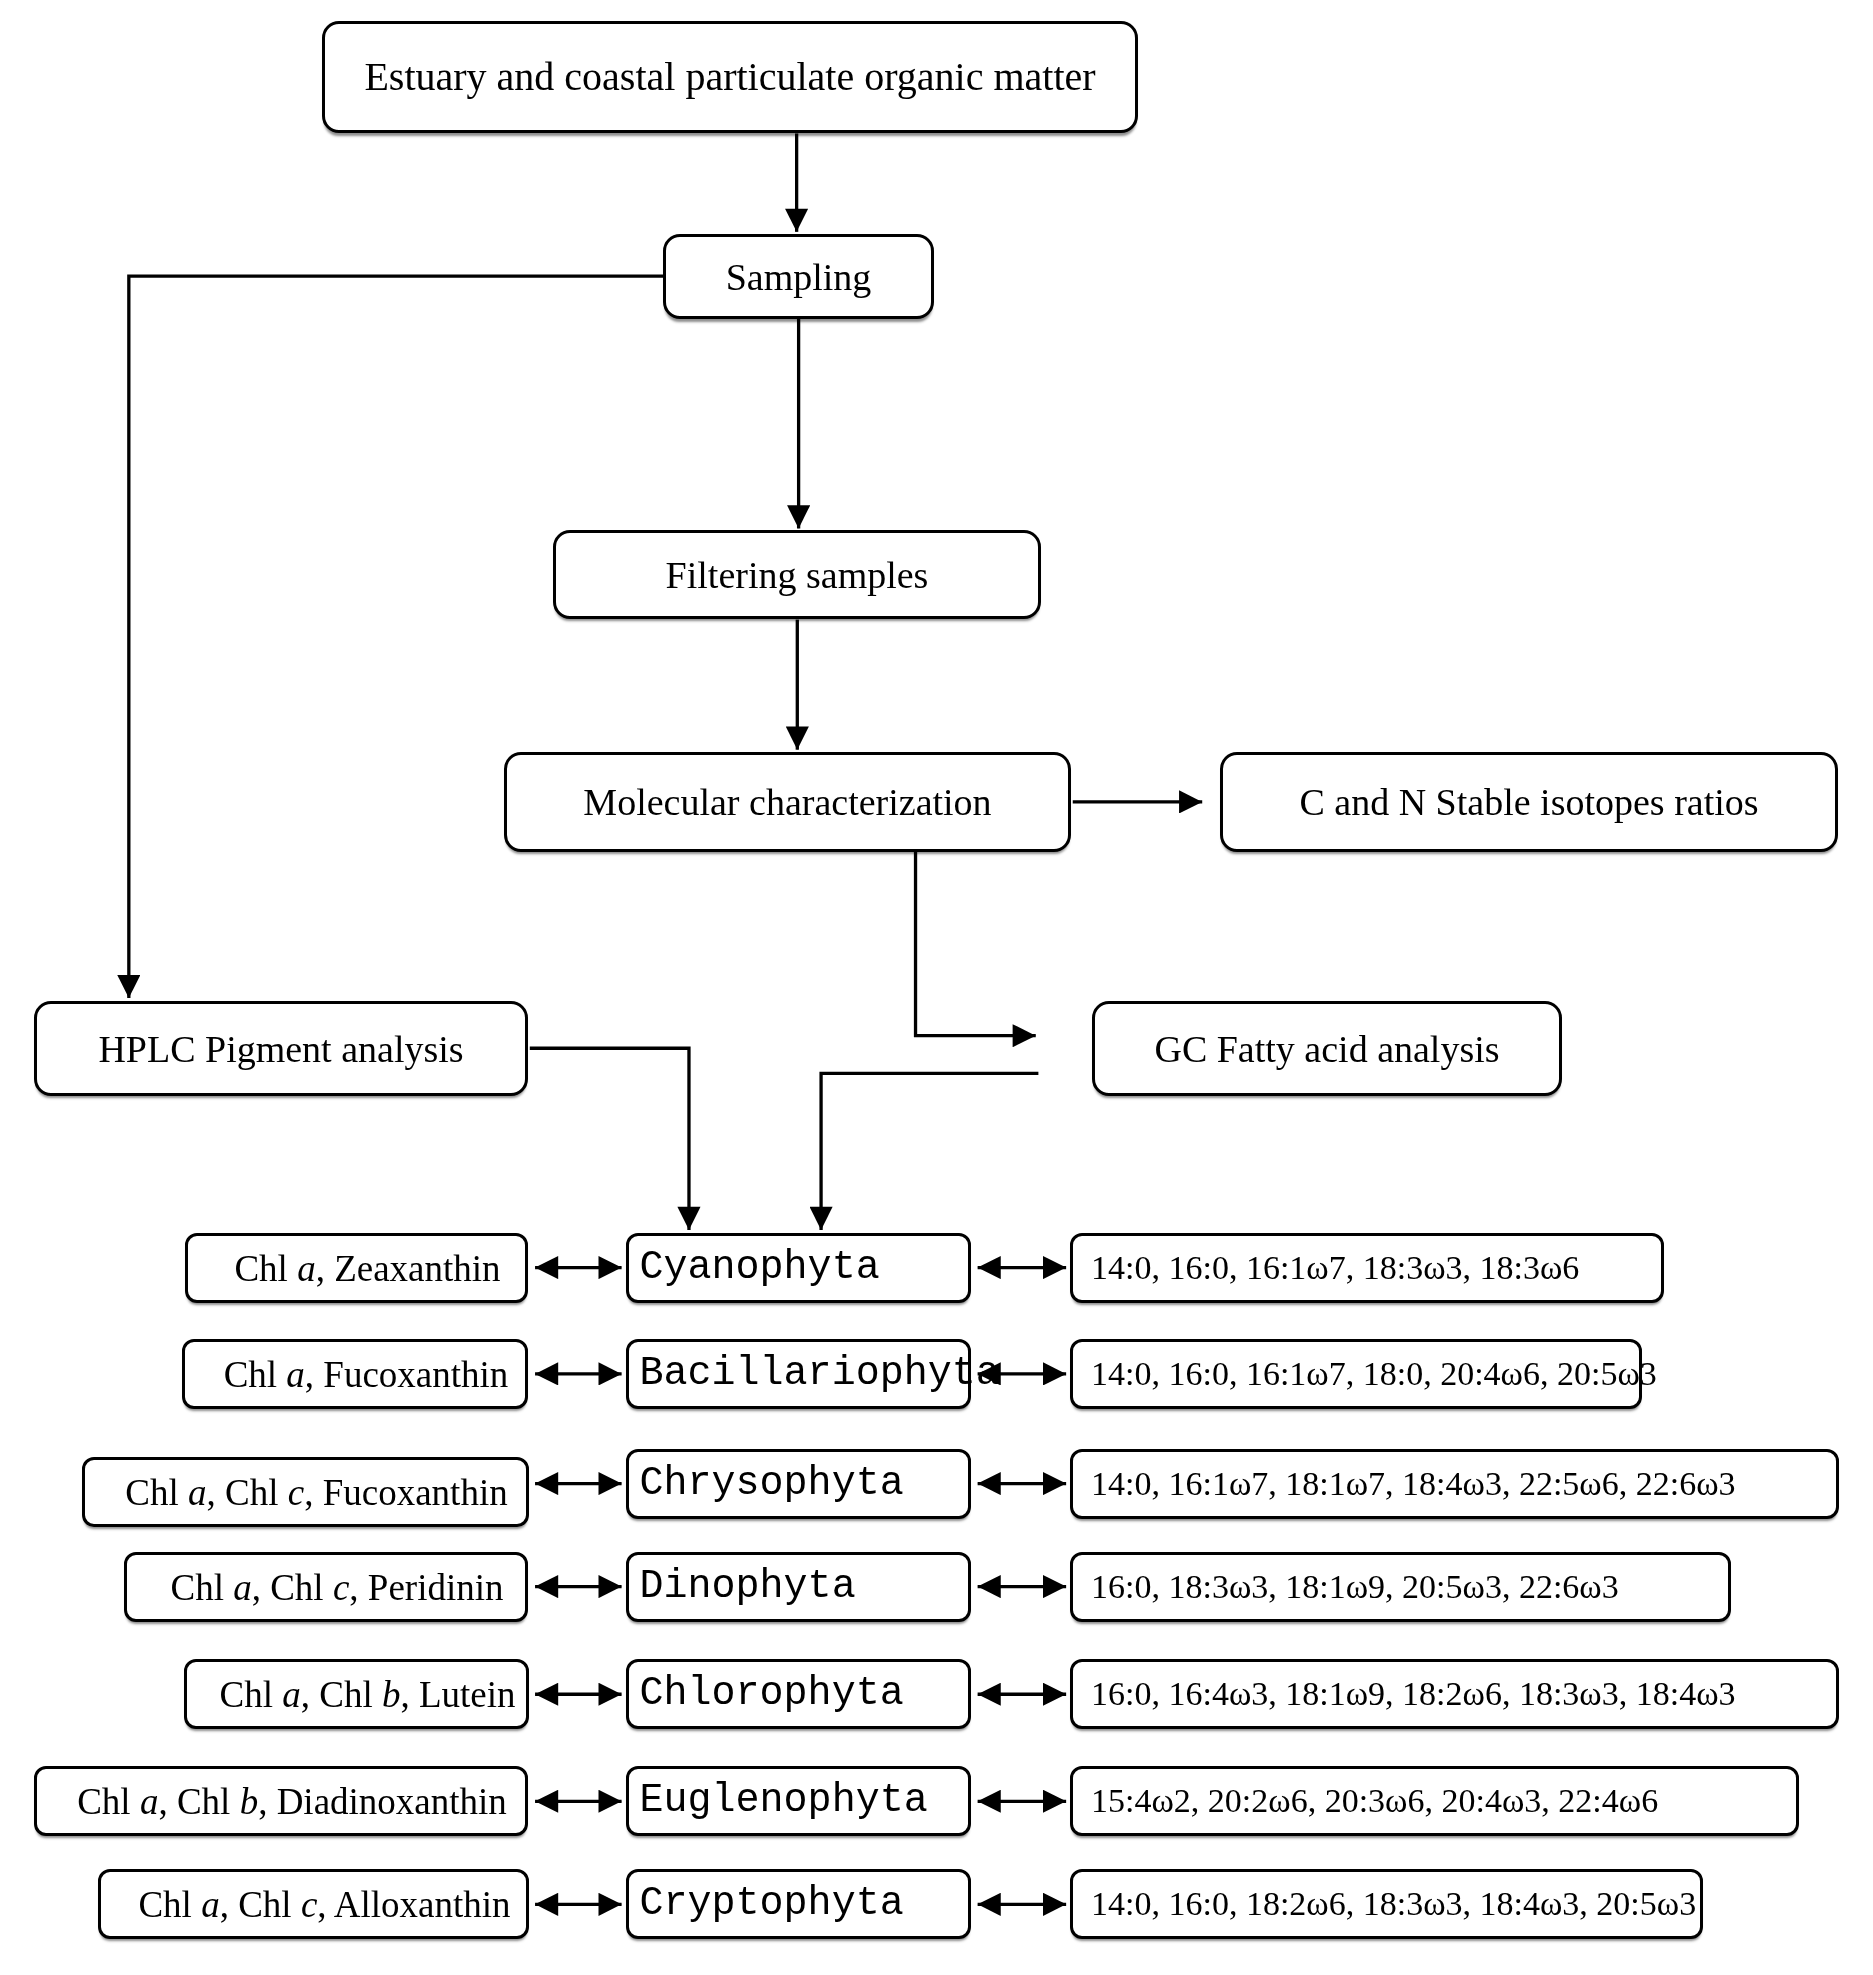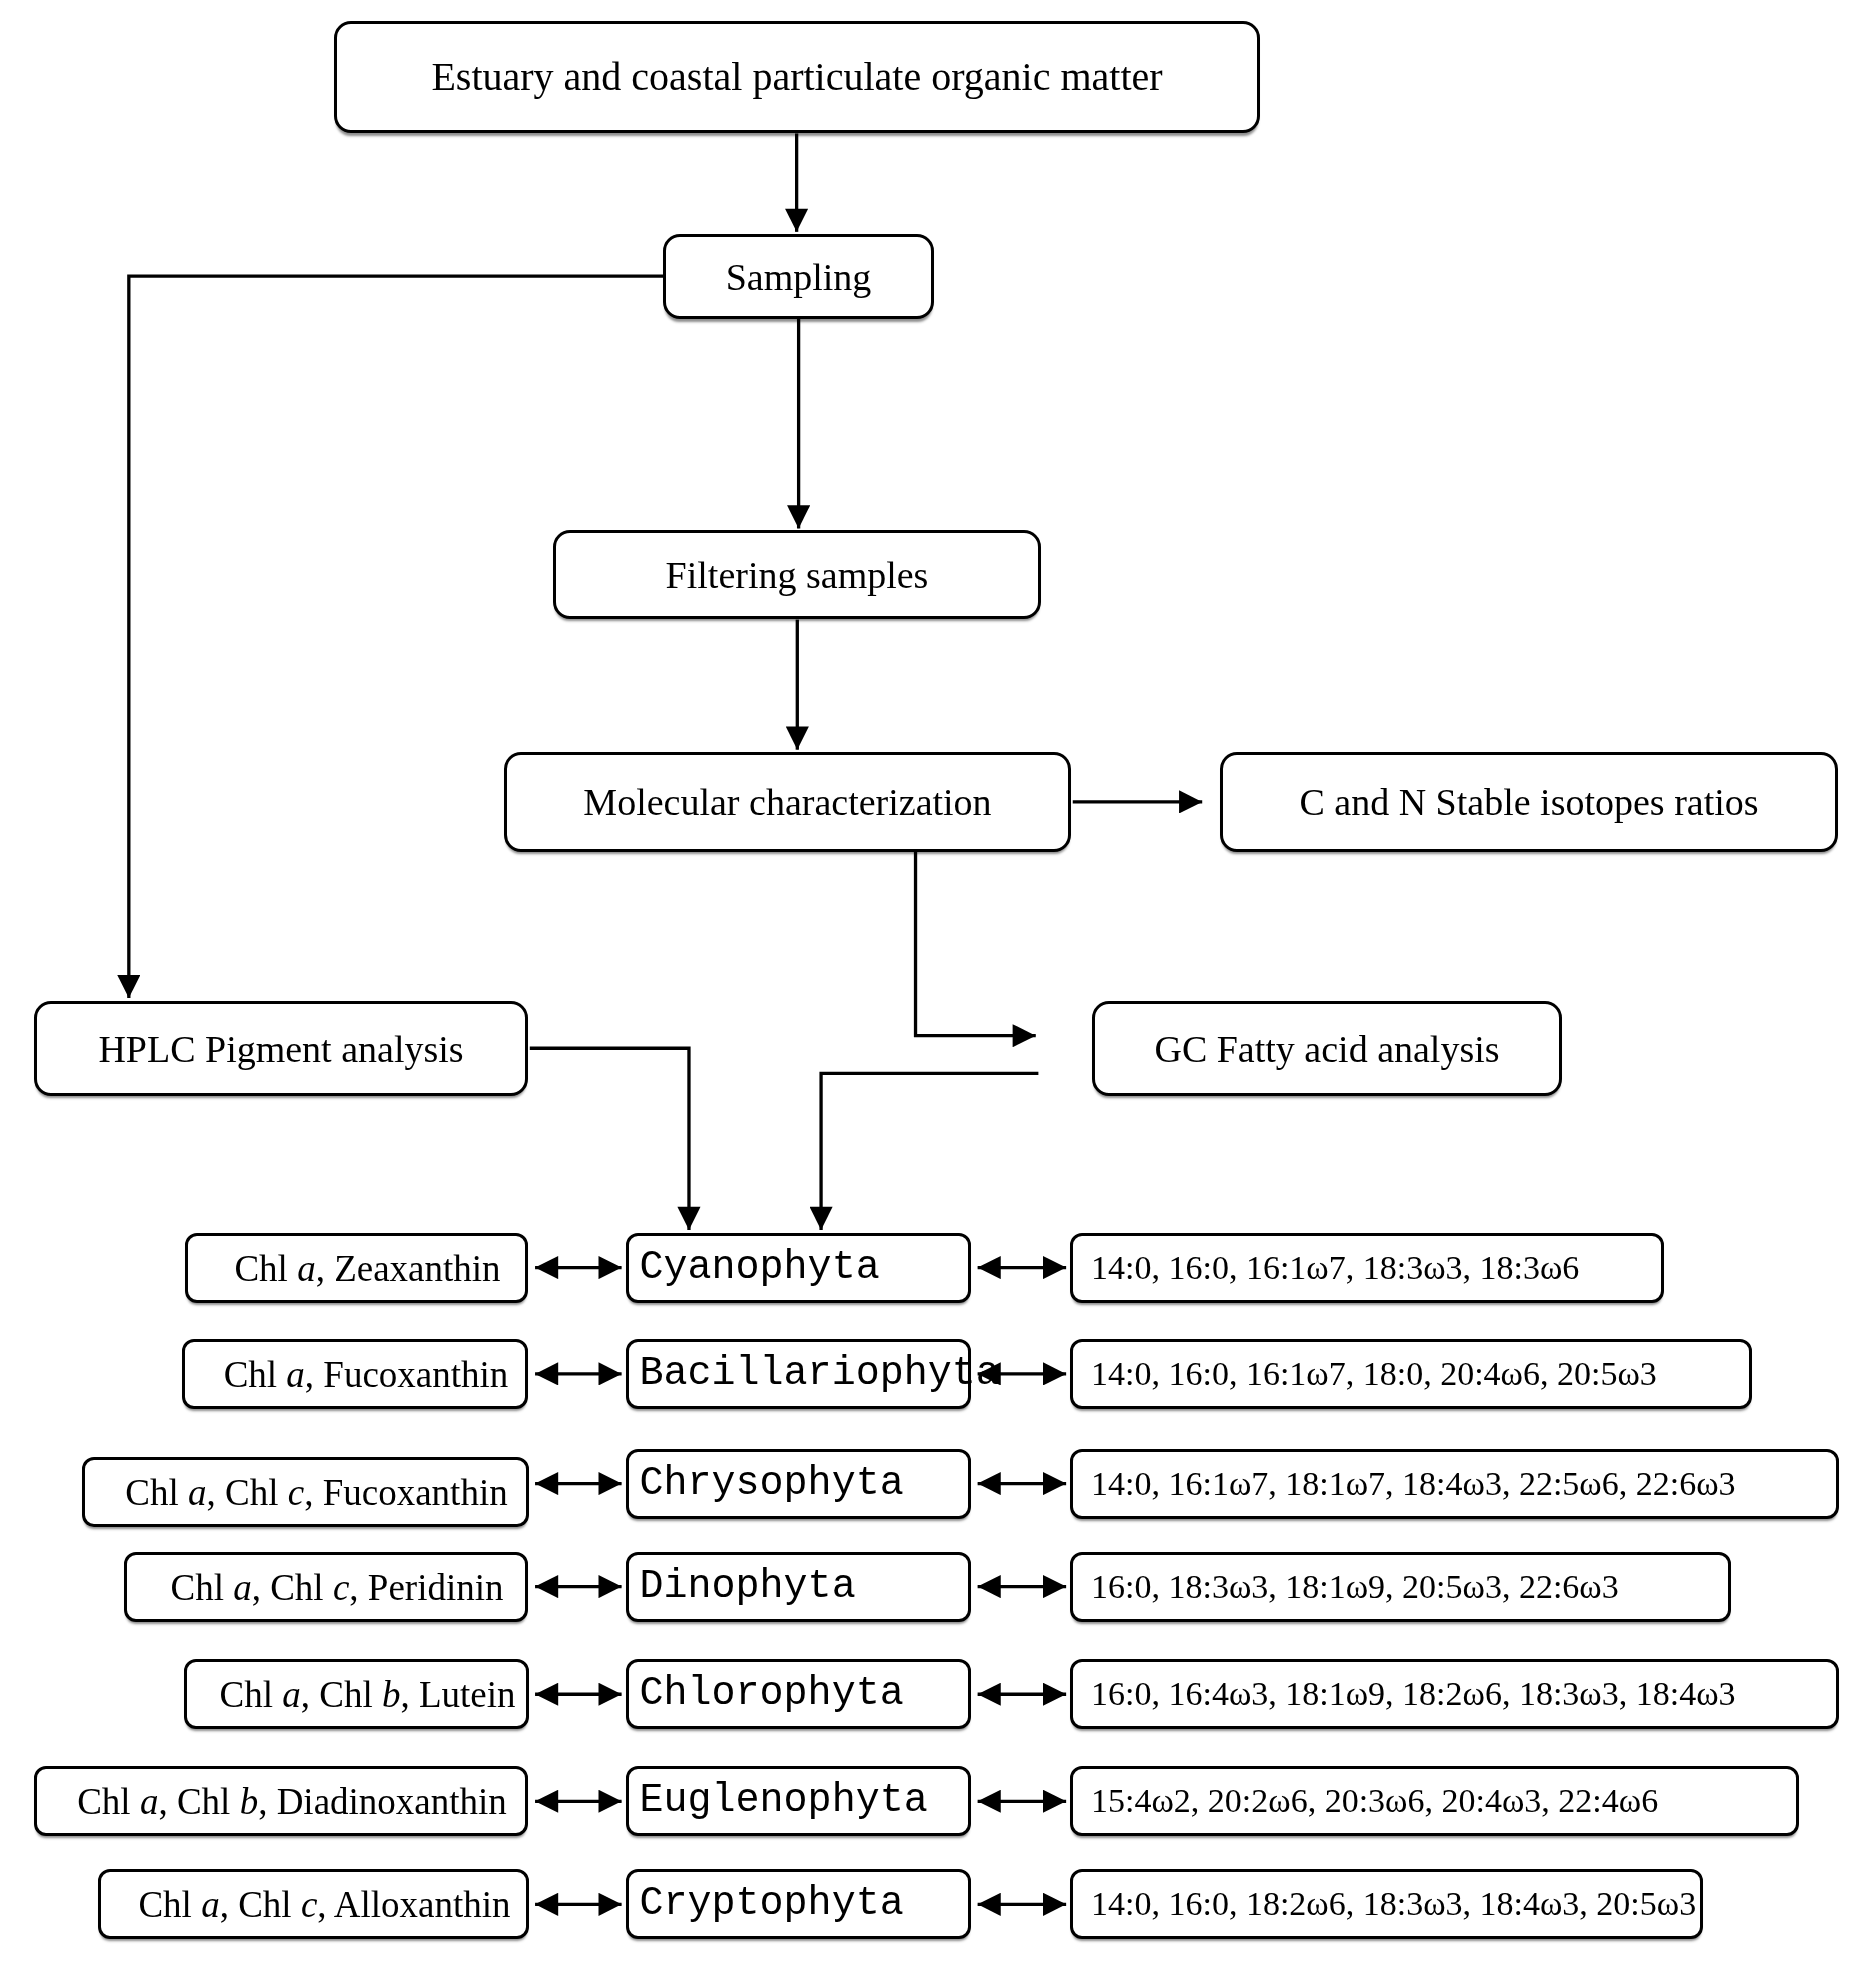--- a/index.html
+++ b/index.html
@@ -80,21 +80,21 @@
 
     <path d="M1480,1919 H1614" marker-start="url(#arr)" marker-end="url(#arr)"></path>
     <path d="M1480,2080 H1614" marker-start="url(#arr)" marker-end="url(#arr)"></path>
     <path d="M1480,2246 H1614" marker-start="url(#arr)" marker-end="url(#arr)"></path>
     <path d="M1480,2402 H1614" marker-start="url(#arr)" marker-end="url(#arr)"></path>
     <path d="M1480,2565 H1614" marker-start="url(#arr)" marker-end="url(#arr)"></path>
     <path d="M1480,2727 H1614" marker-start="url(#arr)" marker-end="url(#arr)"></path>
     <path d="M1480,2883 H1614" marker-start="url(#arr)" marker-end="url(#arr)"></path>
   </svg>
 
-  <div class="node title" style="left:334px;top:21px;width:926px;height:112px">
+  <div class="node title" style="left:322px;top:21px;width:816px;height:112px">
     <span>Estuary and coastal particulate organic matter</span>
   </div>
 
   <div class="node" style="left:663px;top:234px;width:271px;height:85px">
     <span>Sampling</span>
   </div>
 
   <div class="node" style="left:553px;top:530px;width:488px;height:89px">
     <span>Filtering samples</span>
   </div>
@@ -124,21 +124,21 @@
   <div class="box fatty" style="left:1070px;top:1233px;width:594px">
     <span>14:0, 16:0, 16:1ω7, 18:3ω3, 18:3ω6</span>
   </div>
 
   <div class="box pigment" style="left:182px;top:1339px;width:346px">
     <span class="pigment-text">Chl <i>a</i>, Fucoxanthin</span>
   </div>
   <div class="box phylum" style="left:626px;top:1339px;width:345px">
     <span>Bacillariophyta</span>
   </div>
-  <div class="box fatty" style="left:1070px;top:1339px;width:682px">
+  <div class="box fatty" style="left:1070px;top:1339px;width:572px">
     <span>14:0, 16:0, 16:1ω7, 18:0, 20:4ω6, 20:5ω3</span>
   </div>
 
   <div class="box pigment" style="left:82px;top:1457px;width:447px">
     <span class="pigment-text">Chl <i>a</i>, Chl <i>c</i>, Fucoxanthin</span>
   </div>
   <div class="box phylum" style="left:626px;top:1449px;width:345px">
     <span>Chrysophyta</span>
   </div>
   <div class="box fatty" style="left:1070px;top:1449px;width:769px">

